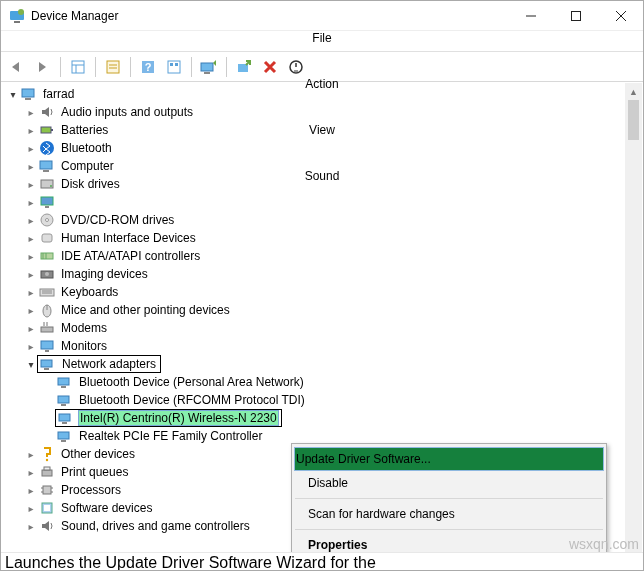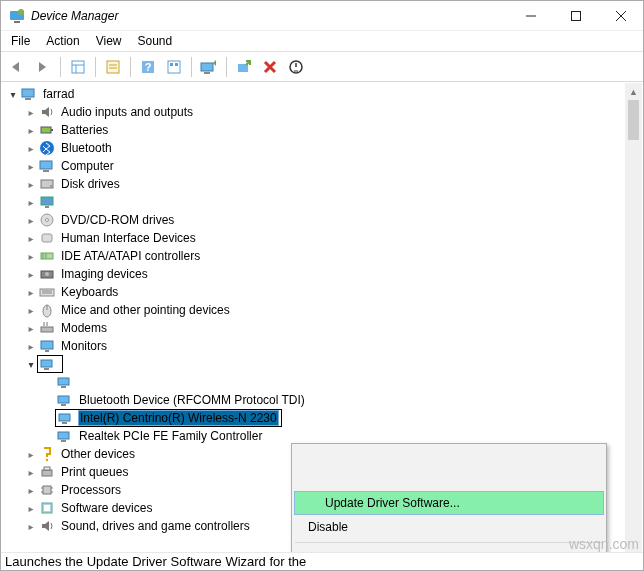--- a/index.html
+++ b/index.html
@@ -1,44 +1,44 @@
 <!DOCTYPE html>
 <html><head>
 <meta charset="utf-8">
 <style>
 * { box-sizing: border-box; margin: 0; padding: 0; font-family: "Segoe UI", Tahoma, sans-serif; }
 body { width: 644px; height: 571px; background: #fff; font-size: 12px; overflow: hidden; border: 1px solid #aaa; position: relative; }
 .titlebar { height: 30px; display: flex; align-items: center; padding: 0 0 0 8px; background: #fff; border-bottom: 1px solid #eee; }
 .titlebar .ticon { width: 16px; height: 16px; margin-right: 6px; }
-.titlebar .title { flex: 1; font-size: 12px; font-style: italic; }
+.titlebar .title { flex: 1; font-size: 12px; }
 .winbtn { width: 45px; height: 29px; display: flex; align-items: center; justify-content: center; }
 .winbtn svg { width: 10px; height: 10px; }
-.menubar { height: 21px; display: flex; align-items: center; gap: 16px; padding: 0 10px; font-size: 12px; border-bottom: 1px solid #e0e0e0;}
+.menubar { height: 21px; display: flex; align-items: center; gap: 32px; padding: 0 10px; font-size: 12px; border-bottom: 1px solid #e0e0e0; flex-direction: column;}
 .menubar span { cursor: default; }
 .toolbar { height: 30px; display: flex; align-items: center; gap: 2px; padding: 0 4px; border-bottom: 1px solid #d8d8d8; }
 .tool { width: 24px; height: 24px; display: flex; align-items: center; justify-content: center; border: 1px solid transparent; }
 .tool svg { display:block;}
 .sep { width: 1px; height: 20px; background: #ccc; margin: 0 3px; }
 .tree { position: absolute; top: 82px; bottom: 18px; left: 0; right: 0; overflow-y: hidden; padding: 2px 0 2px 6px; }
 .node { height: 18px; display: flex; align-items: center; white-space: nowrap; }
 .arrow { width: 12px; display:inline-flex; align-items:center; justify-content:center; color:#7a7a7a; font-size:10px; }
 .arrow.open { color:#404040; }
 .node .ico { width: 16px; height: 16px; margin: 0 4px 0 2px; display:inline-flex; align-items:center; justify-content:center;}
 .node .lbl { padding: 1px 2px; }
-.sel .lbl { border: 1px solid #7aa7d8; background: #0369a1; padding: 0px 1px;}
+.sel .lbl { border: 1px solid #7aa7d8; background: #86efac; padding: 0px 1px;}
 .box .lbl-wrap { border: 1.5px solid #000; padding: 0px 2px 0px 0px; display:flex; align-items:center;}
 .ind1 { padding-left: 18px; }
 .ind2 { padding-left: 36px; }
-.statusbar { position: absolute; bottom: 0; left: 0; right: 0; height: 18px; padding: 1px 4px; font-size: 13px; background: #fff; border-top: 1px solid #e8e8e8;}
+.statusbar { position: absolute; bottom: 0; left: 0; right: 0; height: 18px; padding: 1px 4px; font-size: 16px; background: #fff; border-top: 1px solid #e8e8e8;}
 .scrollbar { position:absolute; right:1px; top:82px; bottom:18px; width:17px; background:#f0f0f0;}
 .scrollbar .sbtn{height:17px;display:flex;align-items:center;justify-content:center;color:#777;font-size:9px;}
 .scrollbar .thumb{height:40px;background:#cdcdcd;margin:0 3px;}
 .ctxmenu { position: absolute; left: 290px; top: 442px; width: 316px; background: #f2f2f2; border: 1px solid #aeaeae; box-shadow: 2px 2px 4px rgba(0,0,0,.25); padding: 3px 2px; font-size: 12px;}
 .ctxitem { padding: 5px 14px; }
-.ctxitem.hover { background: #86efac; border: 1px solid #8fb8e0; padding: 4px 30px; margin-top: 44px;}
+.ctxitem.hover { background: #15803d; border: 1px solid #8fb8e0; padding: 4px 1px;}
 .ctxitem.bold { font-weight: bold; }
 .ctxsep { height:1px; background:#d7d7d7; margin: 3px 1px;}
 .watermark { position:absolute; right:4px; bottom:18px; font-size:14px; color:#bdbdbd;}
 </style>
 </head>
 <body>
 
 <div class="titlebar">
   <span class="ticon">
     <svg viewBox="0 0 16 16">
@@ -300,32 +300,34 @@
 
   <div class="node ind1 box">
     <span class="arrow open">▾</span>
     <span class="lbl-wrap">
       <span class="ico">
           <svg width="16" height="16">
             <rect x="1" y="4" width="11" height="7" fill="#6fb8ea" stroke="#3a7db5"></rect>
             <rect x="4" y="12" width="5" height="2" fill="#888"></rect>
           </svg>
         </span>
+      <span class="lbl">Network adapters</span>
     </span>
   </div>
   <div id="netkids">
       <div class="node ind2">
     <span class="arrow"></span>
 
     <span class="ico">
           <svg width="16" height="16">
             <rect x="1" y="4" width="11" height="7" fill="#6fb8ea" stroke="#3a7db5"></rect>
             <rect x="4" y="12" width="5" height="2" fill="#888"></rect>
           </svg>
         </span>
+    <span class="lbl">Bluetooth Device (Personal Area Network)</span>
 
   </div>
       <div class="node ind2">
     <span class="arrow"></span>
 
     <span class="ico">
           <svg width="16" height="16">
             <rect x="1" y="4" width="11" height="7" fill="#6fb8ea" stroke="#3a7db5"></rect>
             <rect x="4" y="12" width="5" height="2" fill="#888"></rect>
           </svg>

